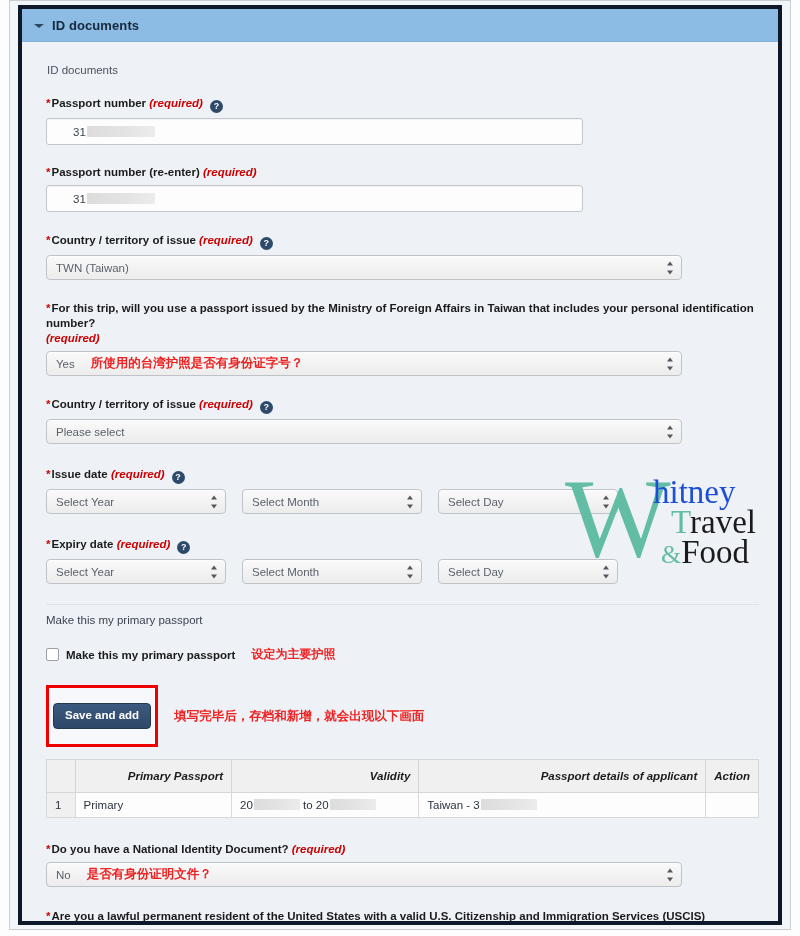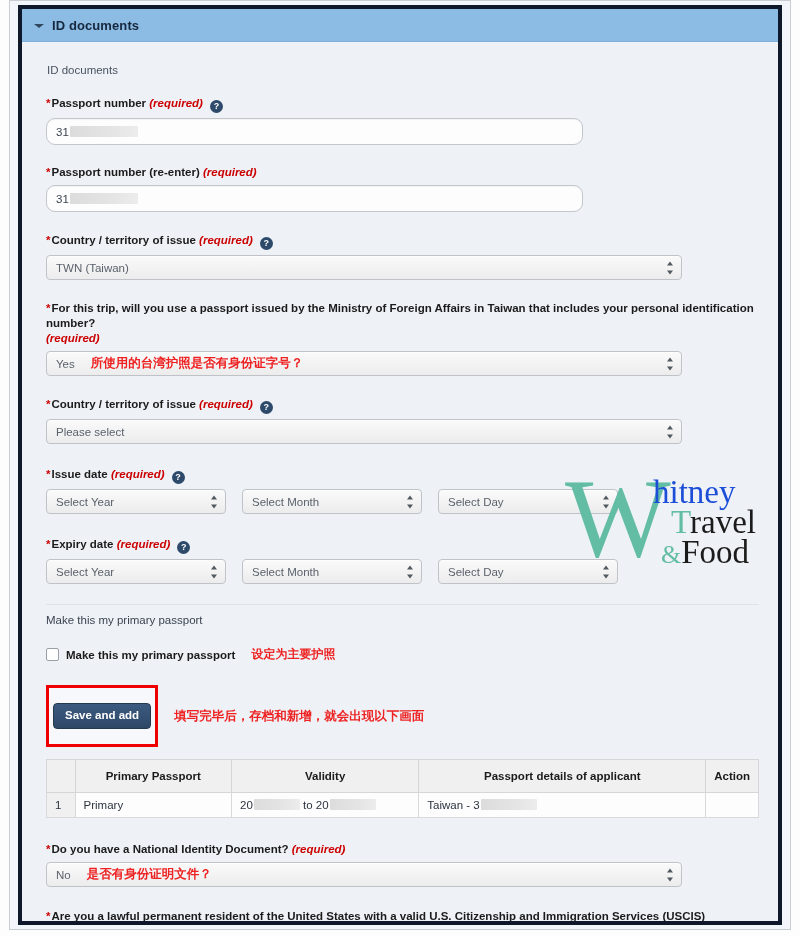--- a/index.html
+++ b/index.html
@@ -99,25 +99,25 @@
     text-align: center;
     vertical-align: -2px;
     margin-left: 7px;
     font-family: "Liberation Sans", sans-serif;
   }
 
   .txtinput {
     width: 537px; height: 27px;
     background: #fdfdfd;
     border: 1px solid #c3c7cc;
-    border-radius: 9px;
+    border-radius: 3px;
     box-sizing: border-box;
     font-size: 11.5px;
     color: #3c4450;
-    padding: 0 9px;
+    padding: 0 26px;
     display: flex; align-items: center;
     box-shadow: inset 0 1px 1px rgba(0,0,0,0.045);
   }
   .redact {
     display: inline-block;
     height: 11px;
     background: linear-gradient(90deg,#dcdcdc,#e4e4e4 60%,#ececec);
     border-radius: 1px;
     margin-left: 1px;
     vertical-align: -1px;
@@ -206,25 +206,26 @@
   table.ptable {
     border-collapse: collapse;
     width: 713px;
     margin-bottom: 24px;
     font-size: 11.5px;
     background: #ffffff;
   }
   table.ptable th {
     background: #f0f0f0;
     border: 1px solid #d6d6d6;
-    text-align: center;
+    text-align: right;
     font-weight: bold;
     color: #1b1b1b;
     padding: 10px 8px;
     height: 12px;
+    font-style: italic;
   }
   table.ptable td {
     border: 1px solid #d9d9d9;
     padding: 6px 8px;
     color: #2c3440;
     background: #fdfdfd;
   }
   .col-idx { width: 12px; background: #f0f0f0 !important; }
 
   

